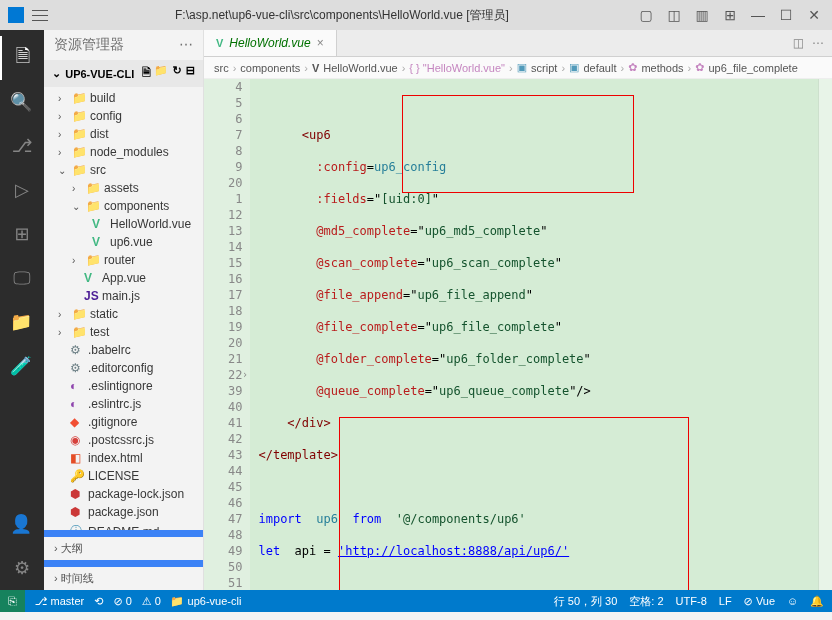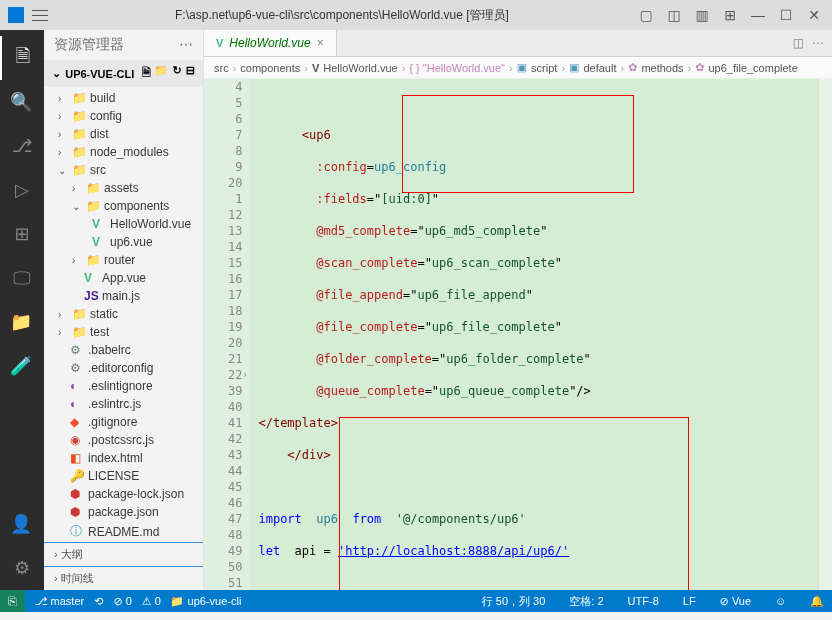--- a/index.html
+++ b/index.html
@@ -28,21 +28,21 @@
     .tree-icon { width: 14px; font-size: 12px; }
     .fi-folder { color: #dcb67a; }
     .fi-src { color: #4caf50; }
     .fi-vue { color: #42b883; font-weight: bold; }
     .fi-js { color: #4c1d95; font-weight: bold; }
     .fi-config { color: #6d8086; }
     .fi-html { color: #e44d26; }
     .fi-md { color: #519aba; }
     .fi-git { color: #f14e32; }
     .fi-test { color: #e53935; }
-    .outline-panel, .timeline-panel { border-top: 1px solid #3b82f6; padding: 4px 10px; font-size: 11px; color: #555; cursor: pointer; }
+    .outline-panel, .timeline-panel { border-top: 7px solid #3b82f6; padding: 4px 10px; font-size: 11px; color: #555; cursor: pointer; }
     .editor-area { flex: 1; background: #ffffff; display: flex; flex-direction: column; }
     .tab-bar { display: flex; background: #ececec; border-bottom: 1px solid #d0d0d0; }
     .tab { padding: 6px 12px; background: #fafafa; border-right: 1px solid #d0d0d0; font-size: 12px; display: flex; align-items: center; gap: 6px; cursor: pointer; }
     .tab .fi-vue { font-size: 11px; }
     .tab-title { font-style: italic; color: #007000; }
     .tab-close { color: #888; cursor: pointer; }
     .tab-actions { margin-left: auto; display: flex; gap: 8px; padding: 0 8px; align-items: center; }
     .tab-actions span { color: #888; cursor: pointer; }
     .breadcrumb { padding: 4px 10px; font-size: 11px; color: #555; display: flex; gap: 4px; flex-wrap: wrap; align-items: center; background: #fafafa; border-bottom: 1px solid #eee; }
     .bc-item { color: #555; cursor: pointer; }
@@ -57,21 +57,21 @@
     .tk-str { color: #14532d; }
     .tk-kw { color: #0000ff; }
     .tk-var { color: #267f99; }
     .tk-link { color: #0000ff; text-decoration: underline; }
     .red-box { border: 1.5px solid #e00; position: absolute; pointer-events: none; }
     .red-box.b1 { top: 16px; left: 152px; width: 232px; height: 98px; }
     .red-box.b2 { top: 338px; left: 89px; width: 350px; height: 193px; }
     .minimap { width: 14px; background: #e8f4e8; border-left: 1px solid #cde0cd; }
     .statusbar { height: 22px; background: #007acc; color: #fff; display: flex; align-items: center; font-size: 11px; padding: 0 8px; gap: 12px; }
     .sb-left { display: flex; gap: 10px; align-items: center; }
-    .sb-right { margin-left: auto; display: flex; gap: 24px; align-items: center; }
+    .sb-right { margin-left: auto; display: flex; gap: 12px; align-items: center; }
     .sb-item { cursor: pointer; }
     .sb-vcs { background: #16825d; padding: 0 8px; height: 22px; display: flex; align-items: center; margin-left: -8px; }
   </style>
 </head>
 <body>
 
 <div class="titlebar">
   <div class="titlebar-left">
     <div class="titlebar-logo"></div>
     <div class="titlebar-menu">
@@ -312,22 +312,22 @@
 <div class="red-box b2"></div>
 <div>      <span class="tk-tag">&lt;up6</span></div>
 <div>        <span class="tk-attr">:config</span>=<span class="tk-var">up6_config</span></div>
 <div>        <span class="tk-attr">:fields</span>="<span class="tk-str">[uid:0]</span>"</div>
 <div>        <span class="tk-attr">@md5_complete</span>="<span class="tk-str">up6_md5_complete</span>"</div>
 <div>        <span class="tk-attr">@scan_complete</span>="<span class="tk-str">up6_scan_complete</span>"</div>
 <div>        <span class="tk-attr">@file_append</span>="<span class="tk-str">up6_file_append</span>"</div>
 <div>        <span class="tk-attr">@file_complete</span>="<span class="tk-str">up6_file_complete</span>"</div>
 <div>        <span class="tk-attr">@folder_complete</span>="<span class="tk-str">up6_folder_complete</span>"</div>
 <div>        <span class="tk-attr">@queue_complete</span>="<span class="tk-str">up6_queue_complete</span>"/&gt;</div>
+<div>    <span class="tk-tag">&lt;/div&gt;</span></div>
 <div><span class="tk-tag">&lt;/template&gt;</span></div>
-<div>    <span class="tk-tag">&lt;/div&gt;</span></div>
 <div> </div>
 <div><span class="tk-kw">import</span>  <span class="tk-var">up6</span>  <span class="tk-kw">from</span>  <span class="tk-str">'@/components/up6'</span></div>
 <div><span class="tk-kw">let</span>  <span>api = </span><span class="tk-link">'http://localhost:8888/api/up6/'</span></div>
 
 
 
 
 
 
 

